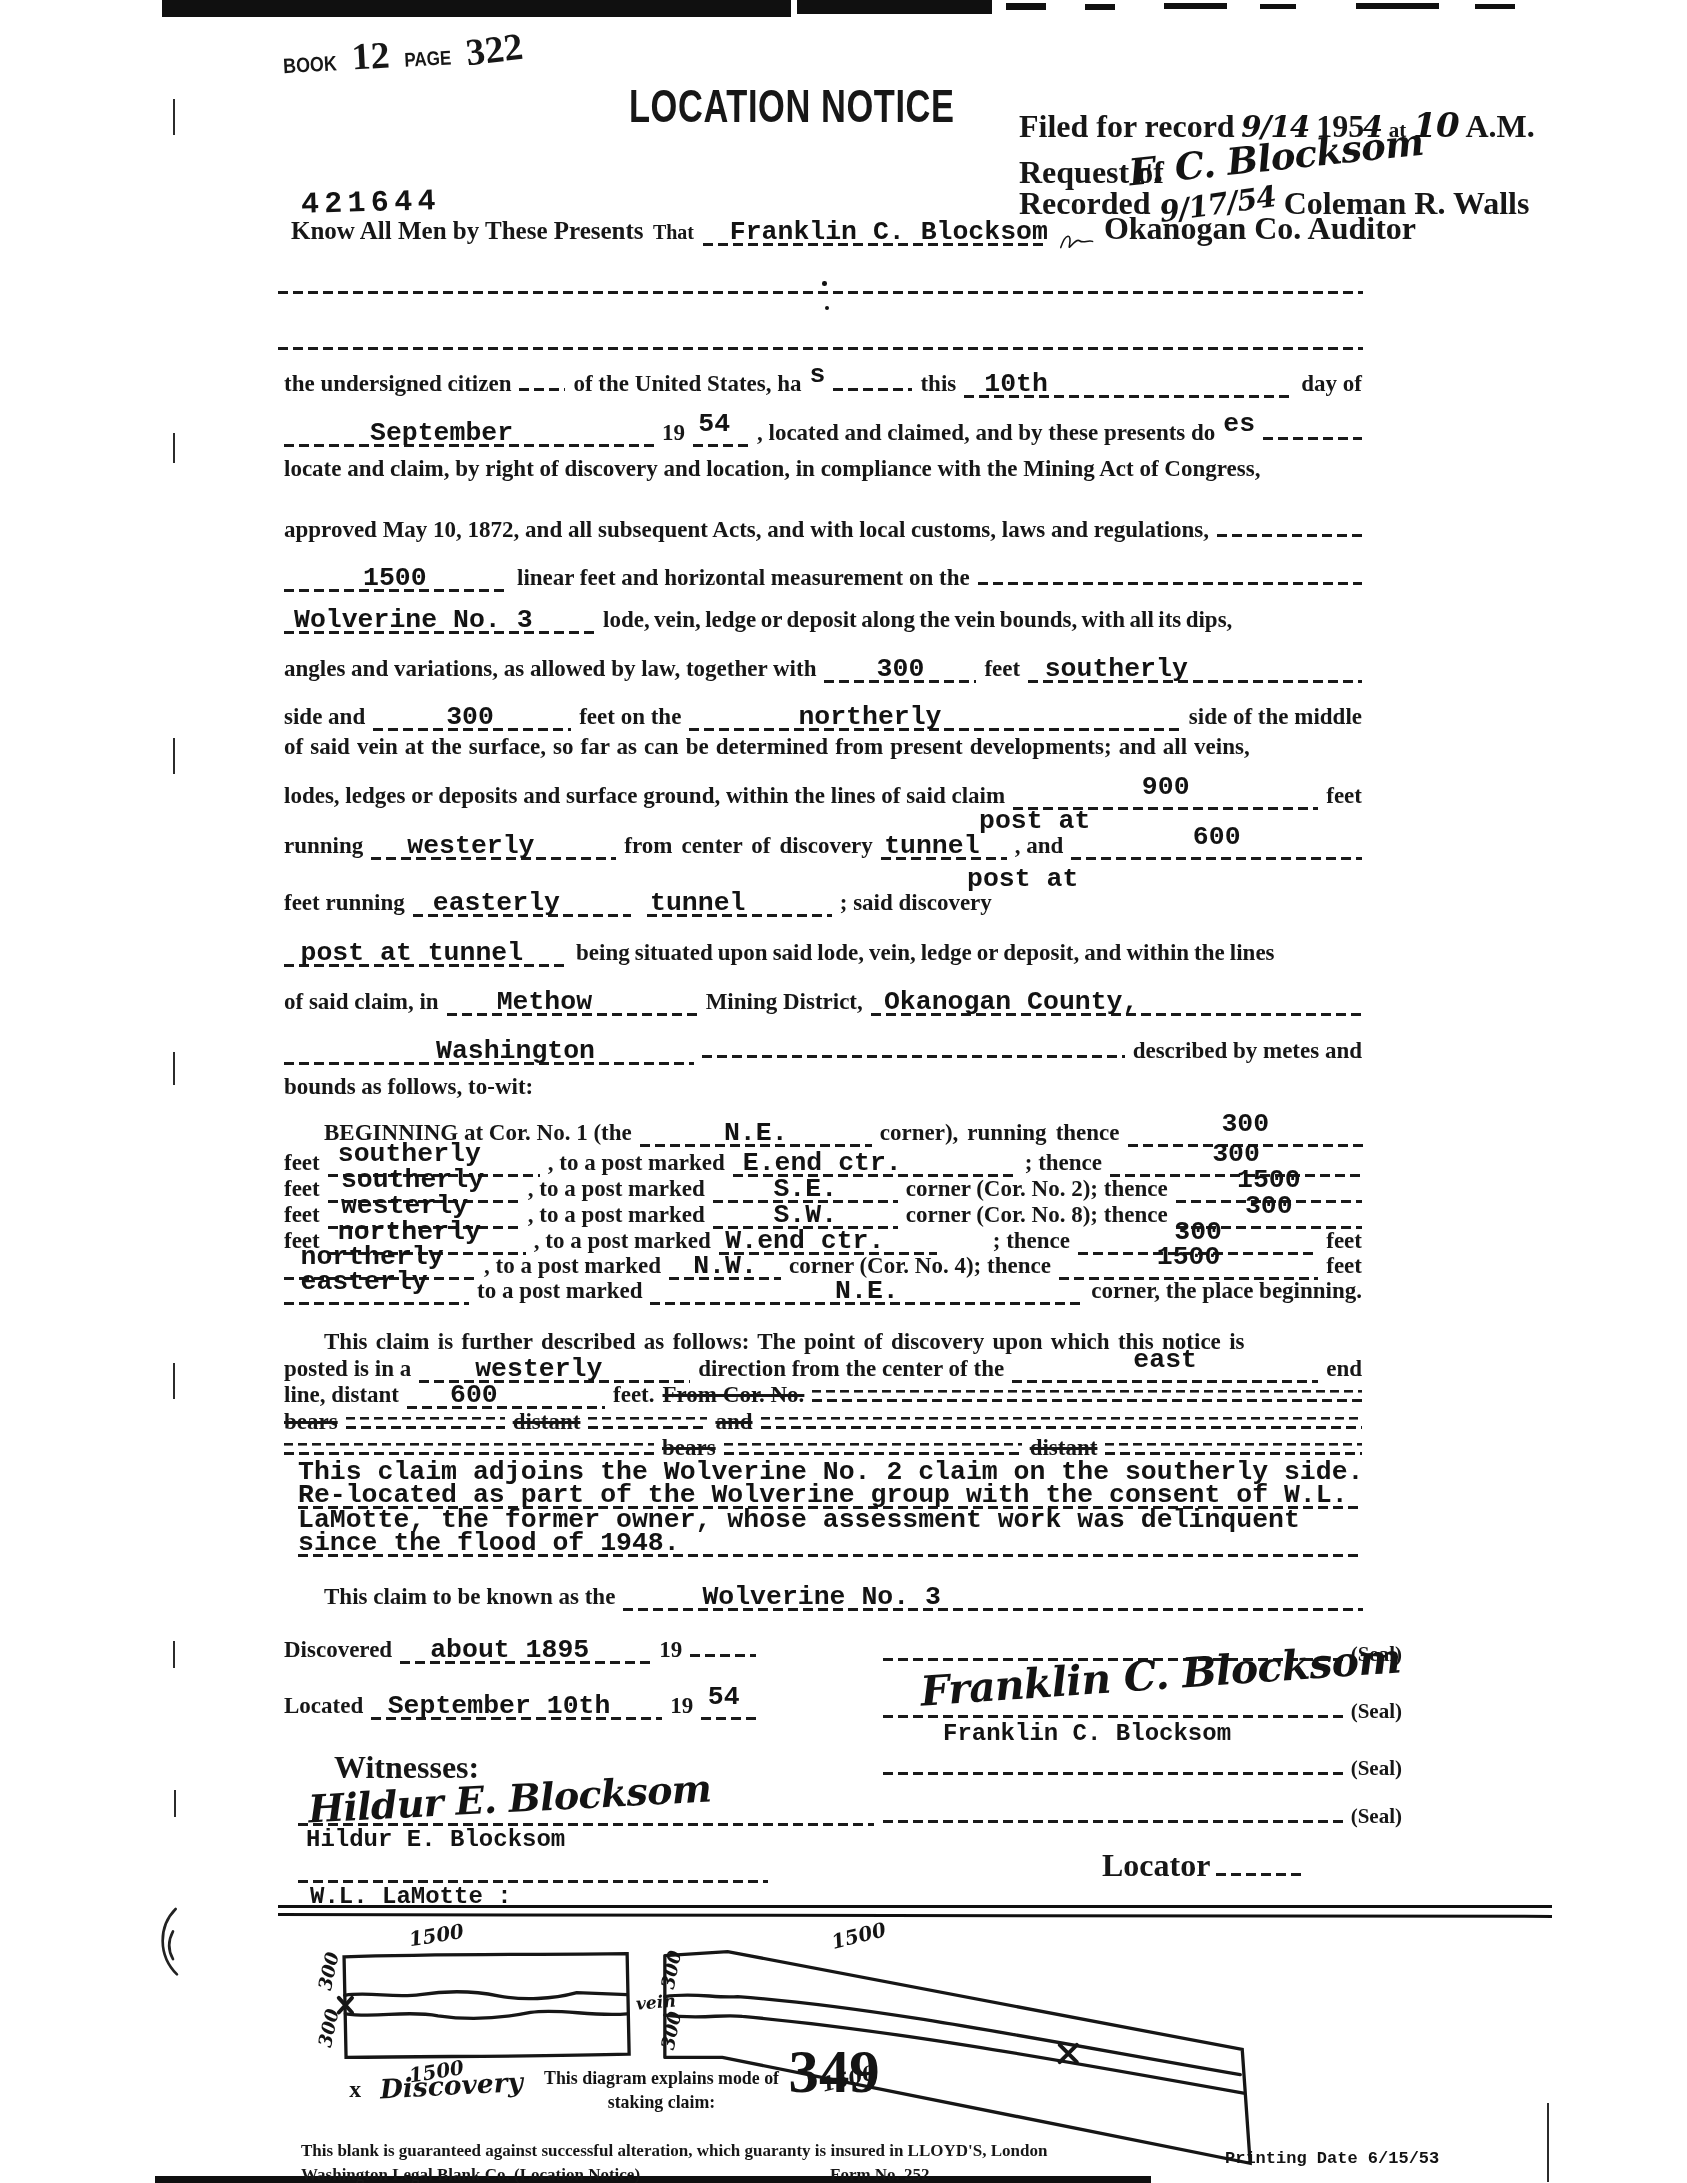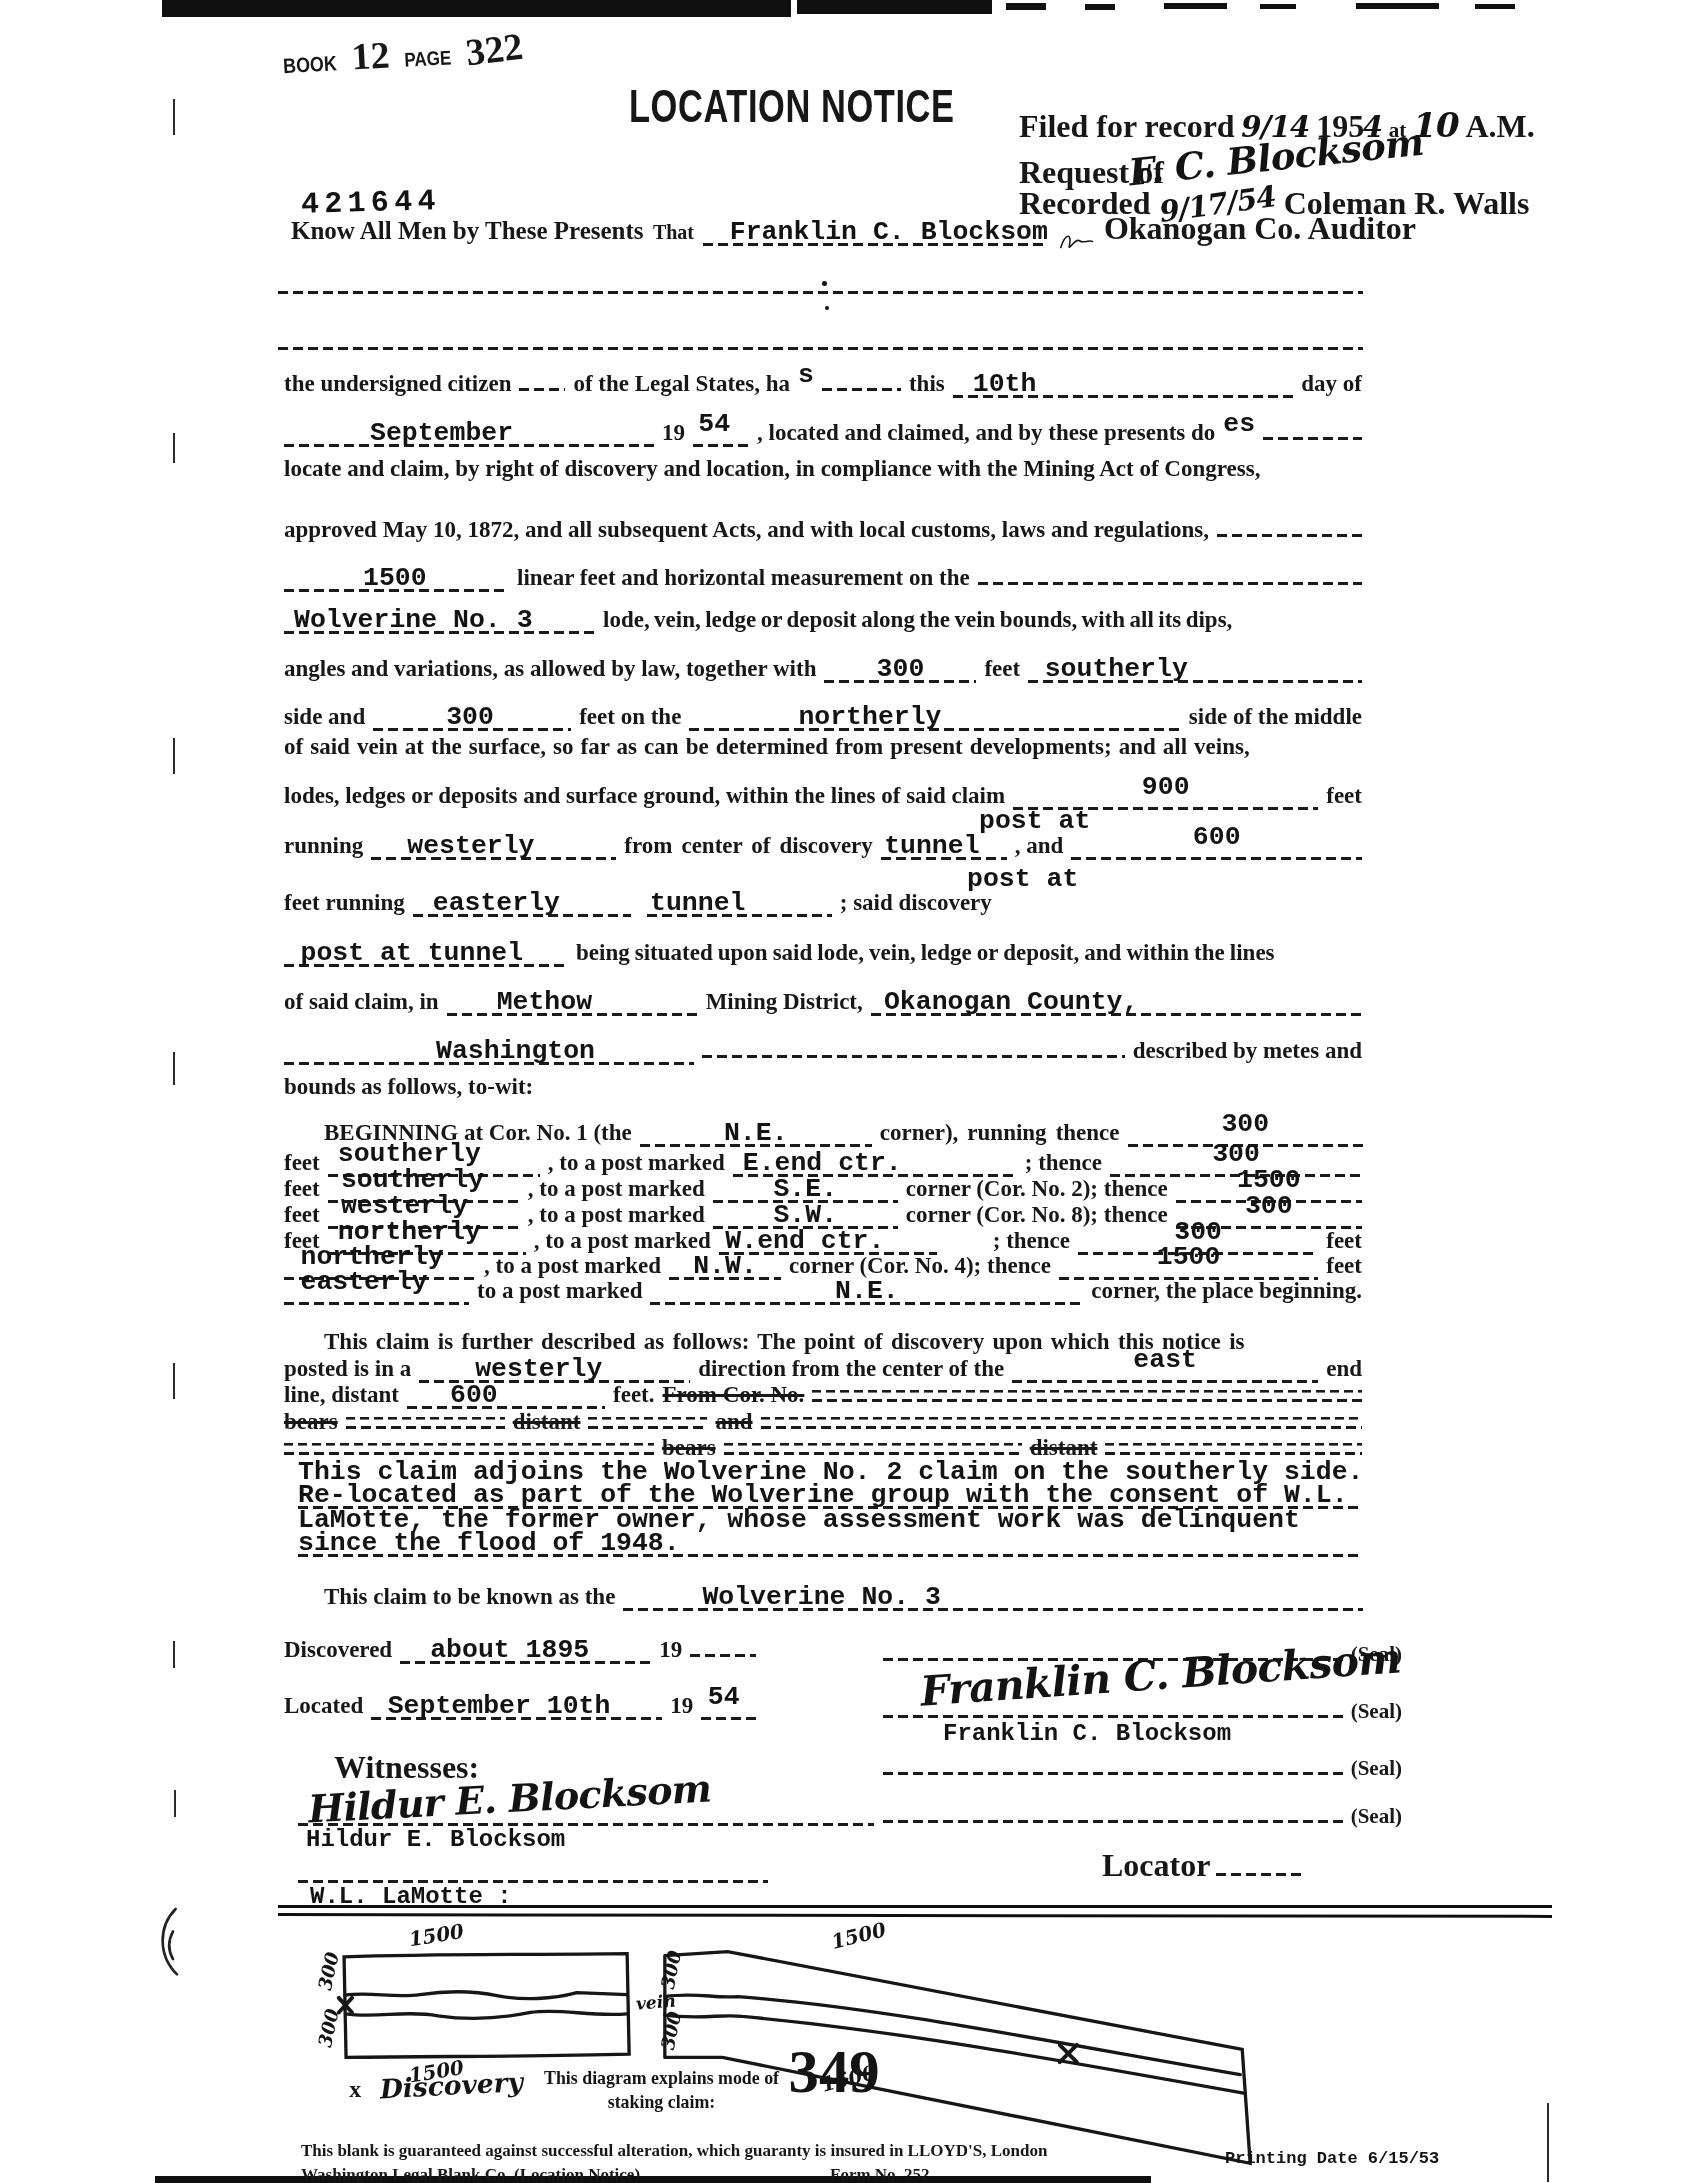--- a/index.html
+++ b/index.html
@@ -100,21 +100,21 @@
     </svg>
     <span class="p p36">Okanogan Co. Auditor</span>
   </div>
 
   <div class="dashline" style="left:278px;top:291px;width:1085px"></div>
   <div class="dashline" style="left:278px;top:347px;width:1085px"></div>
 
   <div class="line" style="left:284px;top:370px;width:1078px">
     <span class="p">the undersigned citizen</span>
     <span class="blank empty" style="width:46px"></span>
-    <span class="p">of the Legal States, ha</span>
+    <span class="p">of the United States, ha</span>
     <span class="t up">s</span>
     <span class="blank empty" style="width:79px"></span>
     <span class="p">this</span>
     <span class="blank fill" style="padding-left:20px"><span class="t">10th</span></span>
     <span class="p">day of</span>
   </div>
 
   <div class="line" style="left:284px;top:419px;width:1078px">
     <span class="blank" style="width:370px;padding-left:86px"><span class="t">September</span></span>
     <span class="p">19</span>

